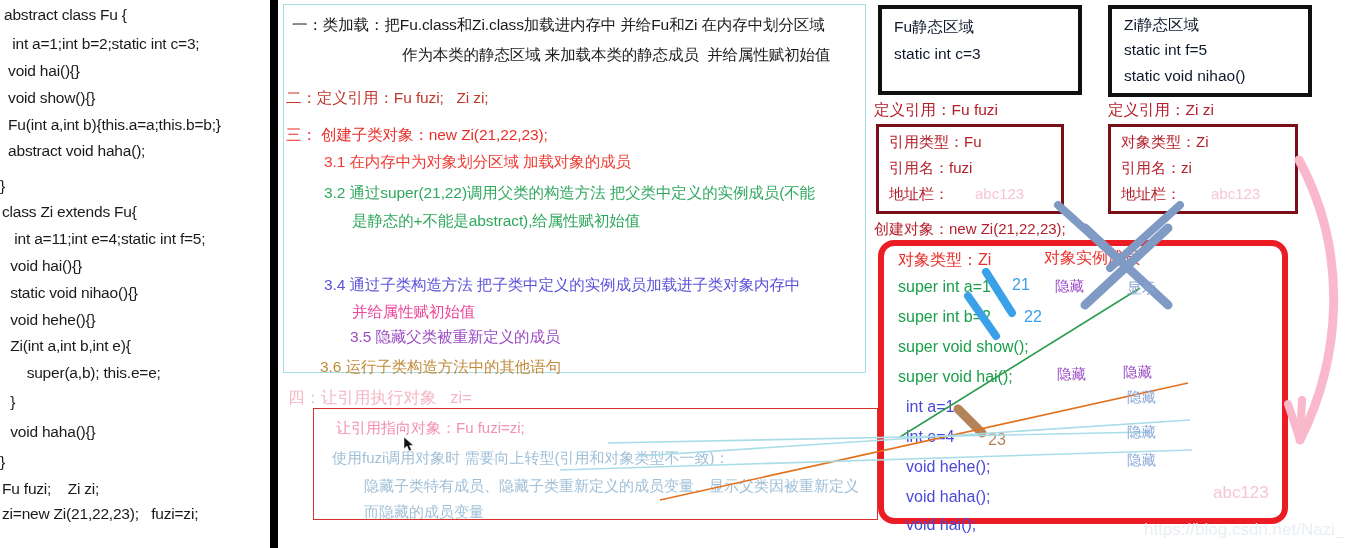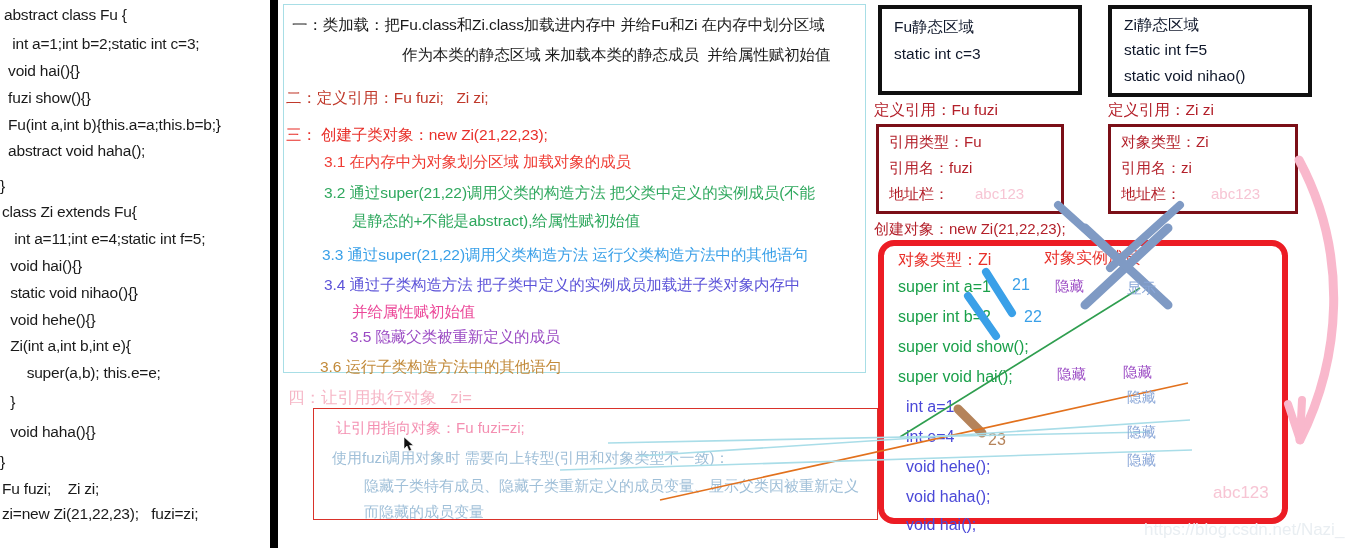--- a/index.html
+++ b/index.html
@@ -79,21 +79,21 @@
 </style>
 </head>
 <body>
 
 <div class="stage">
 
   <div class="abs" id="code-panel">
       <div class="code-line" style="left: 4px; top: 6px;">abstract class Fu {</div>
       <div class="code-line" style="left: 4px; top: 35px;">  int a=1;int b=2;static int c=3;</div>
       <div class="code-line" style="left: 4px; top: 62px;"> void hai(){}</div>
-      <div class="code-line" style="left: 4px; top: 89px;"> fuzi show(){}</div>
+      <div class="code-line" style="left: 4px; top: 89px;"> void show(){}</div>
       <div class="code-line" style="left: 4px; top: 116px;"> Fu(int a,int b){this.a=a;this.b=b;}</div>
       <div class="code-line" style="left: 4px; top: 142px;"> abstract void haha();</div>
       <div class="code-line" style="left: 0px; top: 177px;">}</div>
       <div class="code-line" style="left: 2px; top: 203px;">class Zi extends Fu{</div>
       <div class="code-line" style="left: 2px; top: 230px;">   int a=11;int e=4;static int f=5;</div>
       <div class="code-line" style="left: 2px; top: 257px;">  void hai(){}</div>
       <div class="code-line" style="left: 2px; top: 284px;">  static void nihao(){}</div>
       <div class="code-line" style="left: 2px; top: 311px;">  void hehe(){}</div>
       <div class="code-line" style="left: 2px; top: 337px;">  Zi(int a,int b,int e){</div>
       <div class="code-line" style="left: 2px; top: 364px;">      super(a,b); this.e=e;</div>
@@ -106,21 +106,20 @@
   <div class="abs" id="code-panel-divider"></div>
 
   <div class="abs" id="steps-box">
       <div class="step" style="left: 8px; top: 10px; color: rgb(26, 26, 26);">一：类加载：把Fu.class和Zi.class加载进内存中 并给Fu和Zi 在内存中划分区域</div>
       <div class="step" style="left: 118px; top: 40px; color: rgb(26, 26, 26);">作为本类的静态区域 来加载本类的静态成员  并给属性赋初始值</div>
       <div class="step" style="left: 2px; top: 83px; color: rgb(192, 57, 43);">二：定义引用：Fu fuzi;   Zi zi;</div>
       <div class="step" style="left: 2px; top: 120px; color: rgb(232, 48, 42);">三： 创建子类对象：new Zi(21,22,23);</div>
       <div class="step" style="left: 40px; top: 147px; color: rgb(239, 59, 51);">3.1 在内存中为对象划分区域 加载对象的成员</div>
       <div class="step" style="left: 40px; top: 178px; color: rgb(47, 168, 94);">3.2 通过super(21,22)调用父类的构造方法 把父类中定义的实例成员(不能</div>
       <div class="step" style="left: 68px; top: 206px; color: rgb(47, 168, 94);">是静态的+不能是abstract),给属性赋初始值</div>
-      <div class="step" style="left: 38px; top: 240px; color: rgb(58, 160, 232);">3.3 通过super(21,22)调用父类构造方法 运行父类构造方法中的其他语句</div>
       <div class="step" style="left: 40px; top: 270px; color: rgb(91, 82, 216);">3.4 通过子类构造方法 把子类中定义的实例成员加载进子类对象内存中</div>
       <div class="step" style="left: 68px; top: 297px; color: #ec4899;">并给属性赋初始值</div>
       <div class="step" style="left: 36px; top: 322px; color: rgb(155, 75, 196); margin-left: 30px;">3.5 隐藏父类被重新定义的成员</div>
       <div class="step" style="left: 36px; top: 352px; color: rgb(194, 138, 58);">3.6 运行子类构造方法中的其他语句</div>
     </div>
 
   <div class="abs" id="step4-label">四：让引用执行对象   zi=</div>
   <div class="abs" id="cast-box">
       <div class="cast-line" style="left: 22px; top: 10px; color: rgb(244, 143, 177);">让引用指向对象：Fu fuzi=zi;</div>
       <div class="cast-line" style="left: 18px; top: 40px; color: rgb(159, 191, 216);">使用fuzi调用对象时 需要向上转型(引用和对象类型不一致)：</div>

